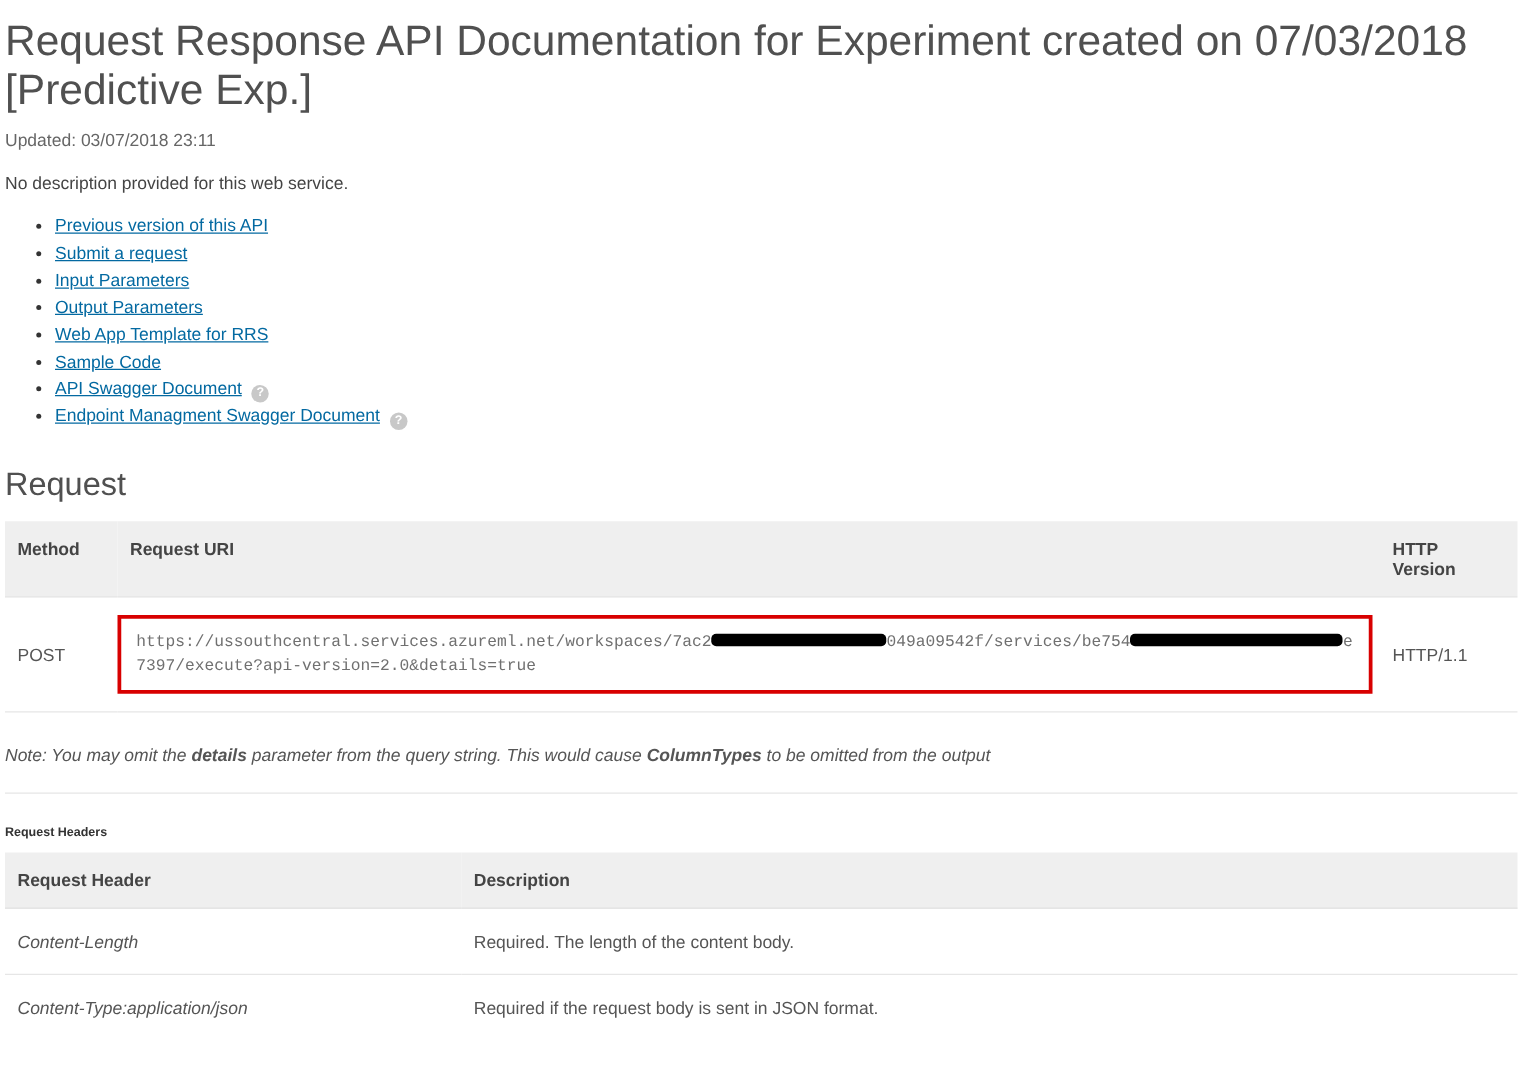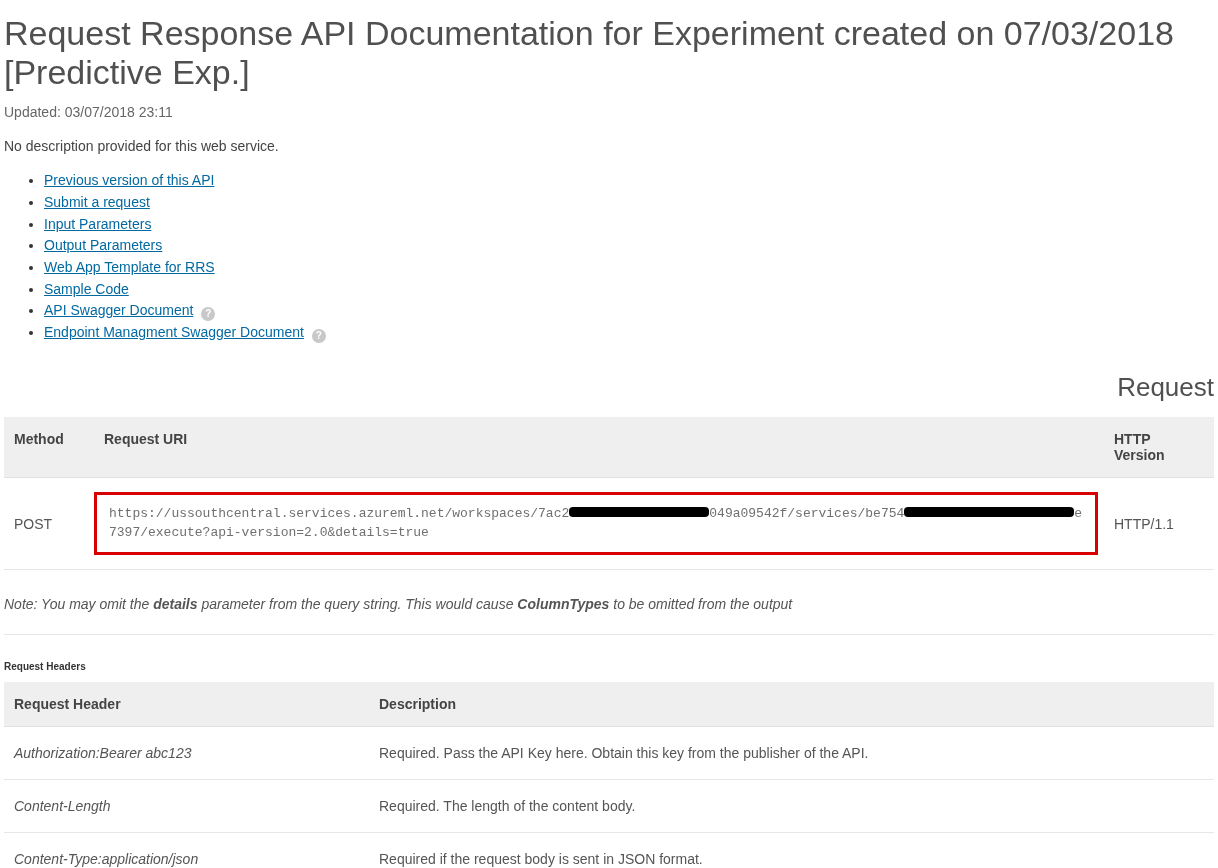--- a/index.html
+++ b/index.html
@@ -62,21 +62,20 @@
     margin-left: 4px;
     position: relative;
     top: 2px;
     font-style: normal;
   }
   h2.section {
     font-weight: 300;
     font-size: 26px;
     color: #505050;
     margin: 28px 0 14px 0;
-    text-align: right;
   }
   h3.subsection {
     font-weight: 600;
     font-size: 10px;
     color: #333;
     margin: 24px 0 10px 0;
   }
   table.api {
     width: 100%;
     border-collapse: collapse;
@@ -191,24 +190,20 @@
 
   <table class="api">
     <thead>
       <tr>
         <th class="col-hdr">Request Header</th>
         <th>Description</th>
       </tr>
     </thead>
     <tbody>
       <tr>
-        <td class="italic">Authorization:Bearer abc123</td>
-        <td>Required. Pass the API Key here. Obtain this key from the publisher of the API.</td>
-      </tr>
-      <tr>
         <td class="italic">Content-Length</td>
         <td>Required. The length of the content body.</td>
       </tr>
       <tr>
         <td class="italic" style="border-bottom:none;">Content-Type:application/json</td>
         <td style="border-bottom:none;">Required if the request body is sent in JSON format.</td>
       </tr>
     </tbody>
   </table>
 

